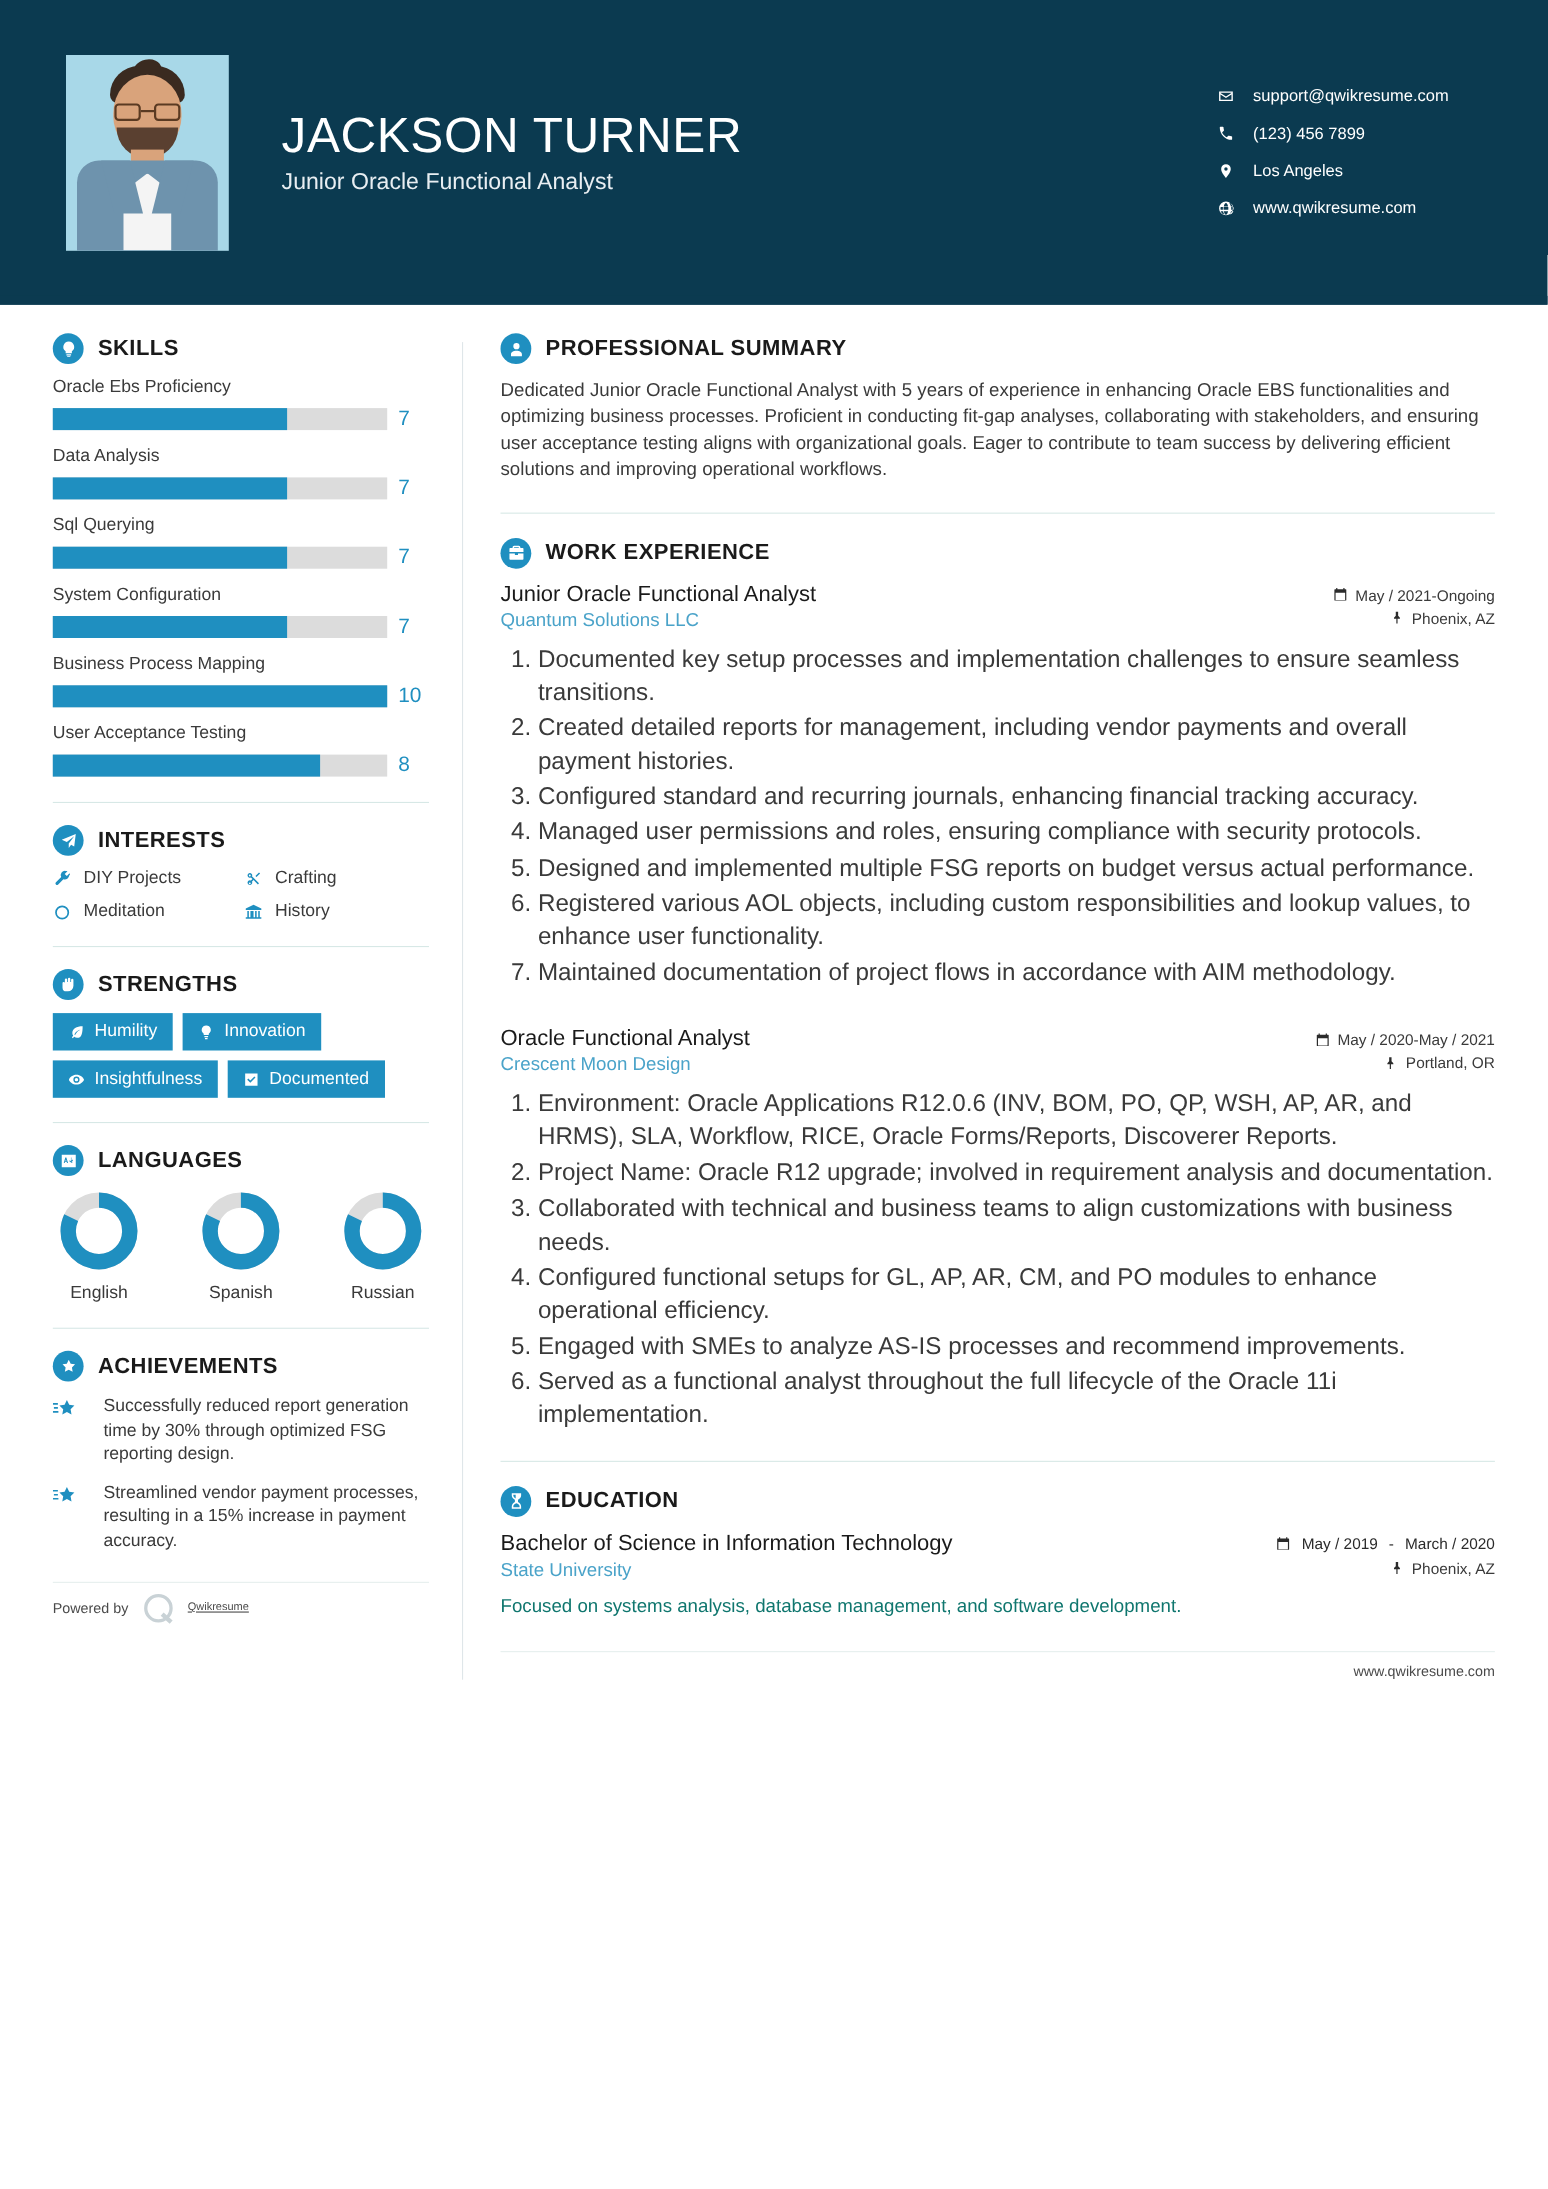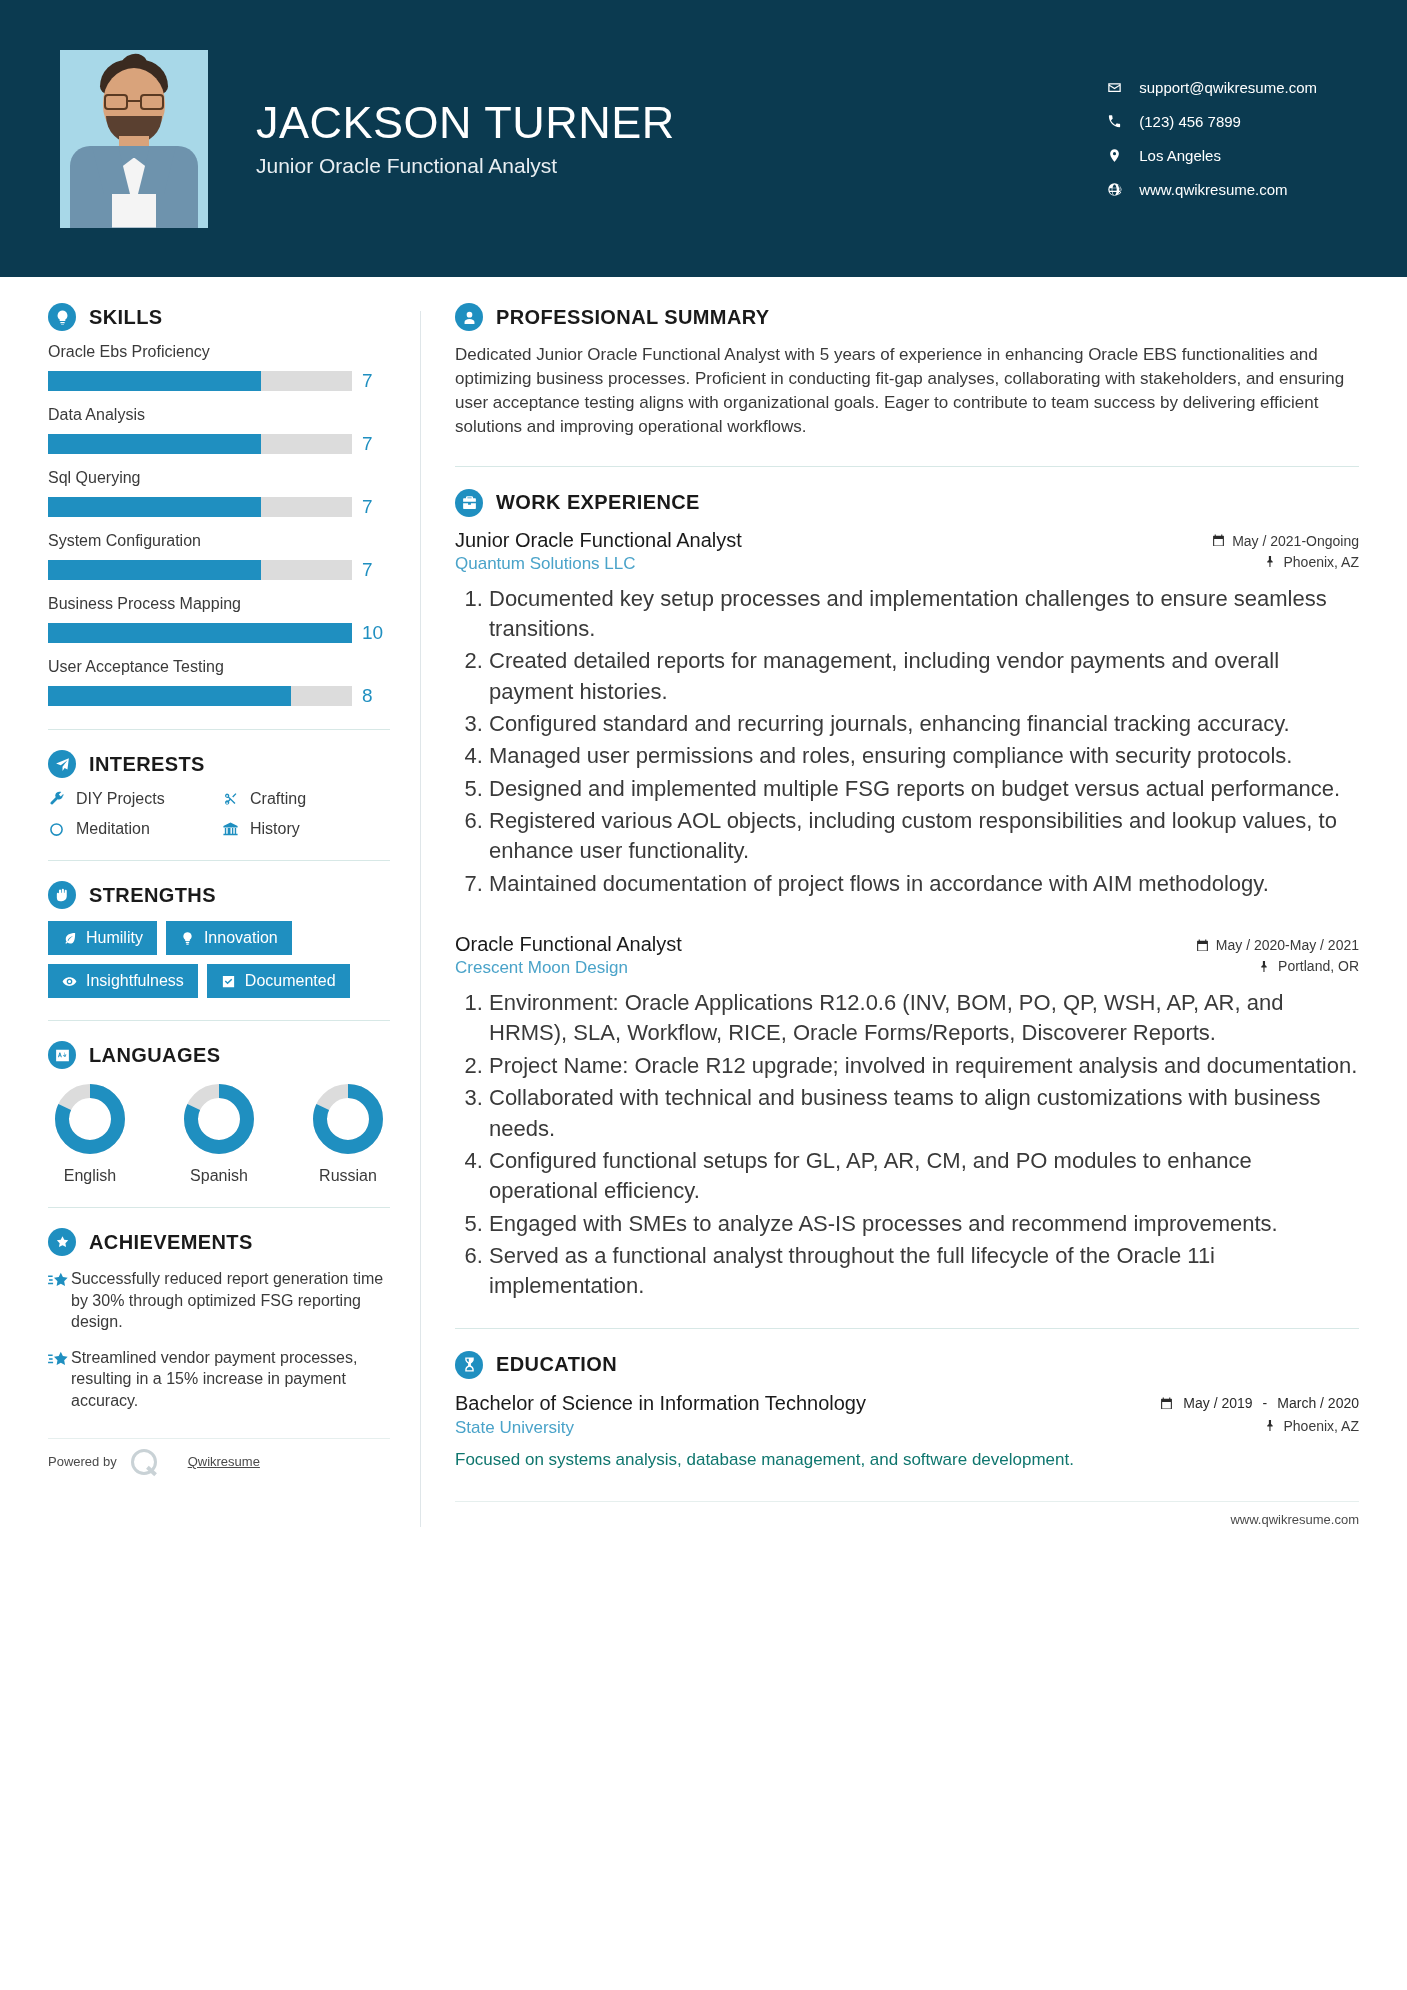--- a/index.html
+++ b/index.html
@@ -145,40 +145,40 @@
   .pill svg { width:15px; height:15px; fill:#ffffff; flex:0 0 15px; }
 
   
   .lang-row { display:flex; justify-content:space-between; margin-top:14px; padding:0 6px; }
   .lang { display:flex; flex-direction:column; align-items:center; gap:12px; }
   .donut { width:72px; height:72px; position:relative; }
   .donut svg { transform: rotate(-90deg); }
   .lang-name { font-size:16px; color:#3a3a3a; }
 
   
-  .ach { display:flex; gap:1px; margin-bottom:14px; }
+  .ach { display:flex; gap:24px; margin-bottom:14px; }
   .ach-ico { flex:0 0 22px; padding-top:3px; }
   .ach-ico svg { width:22px; height:20px; }
   .ach-txt { font-size:16px; line-height:1.35; color:#3a3a3a; }
 
   
   .footer-left {
     display:flex; align-items:center; gap:14px; margin-top:26px;
     padding-top:10px; border-top:1px solid #e6efee;
   }
   .footer-left .pb { font-size:13px; color:#4a4a4a; }
   .q-logo {
     width:26px; height:26px; border:3px solid #c9d2d6; border-radius:50%;
     position:relative;
   }
   .q-logo:after {
     content:""; position:absolute; right:-3px; bottom:-1px;
     width:11px; height:4px; background:#c9d2d6; transform:rotate(42deg);
   }
-  .qw { font-size:13px; color:#4a4a4a; text-decoration:underline;margin-left:17px; }
+  .qw { font-size:10px; color:#4a4a4a; text-decoration:underline; }
 
   
   .summary { font-size:17px; line-height:1.42; color:#3a3a3a; }
   .hr-right { height:1px; background:#d7e8e6; margin:26px 0 22px 0; }
 
   .job { margin-bottom: 8px; }
   .job-top { display:flex; justify-content:space-between; align-items:flex-start; }
   .job-title { font-size:20px; color:#1a1a1a; font-weight:400; }
   .job-meta { text-align:right; padding-top:4px; }
   .meta-row { display:flex; align-items:center; justify-content:flex-end; gap:7px; font-size:14px; color:#3a3a3a; }

